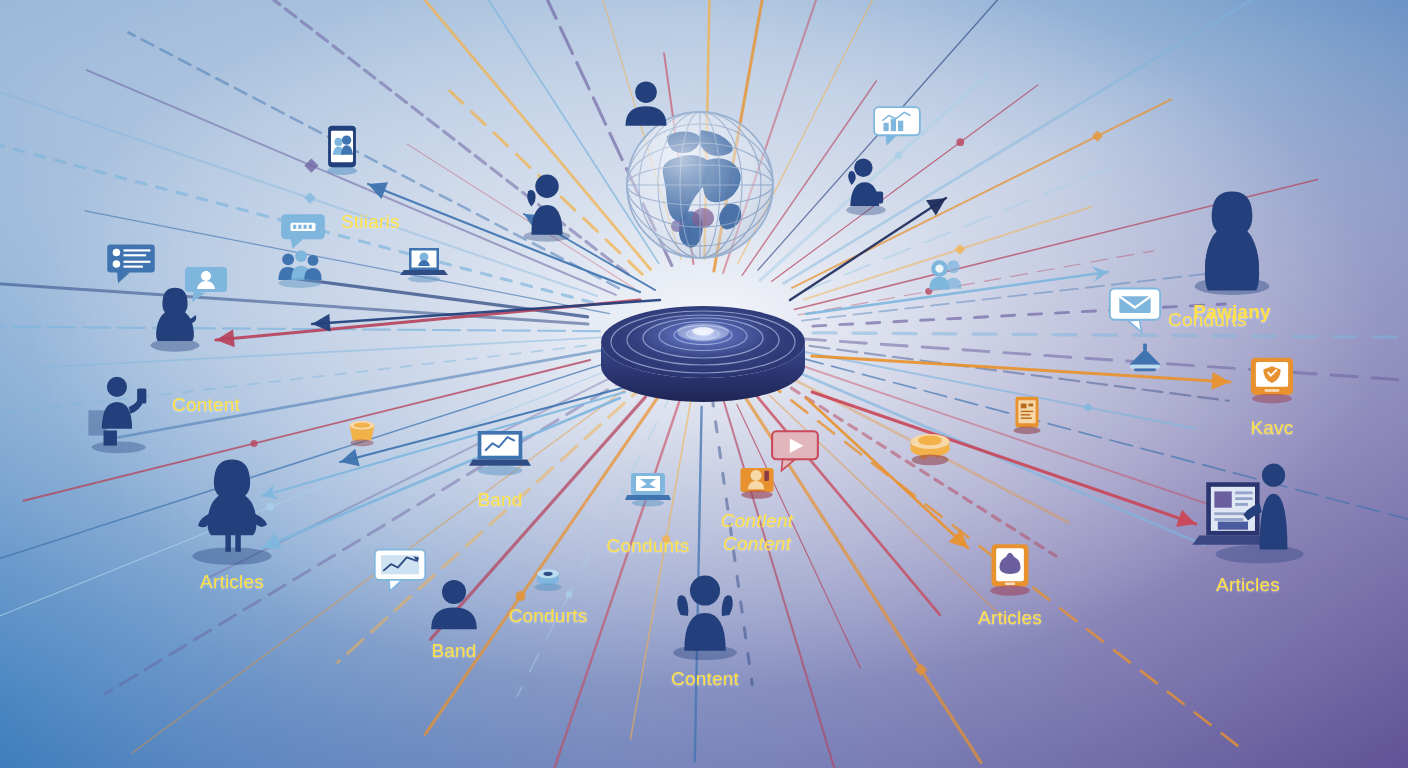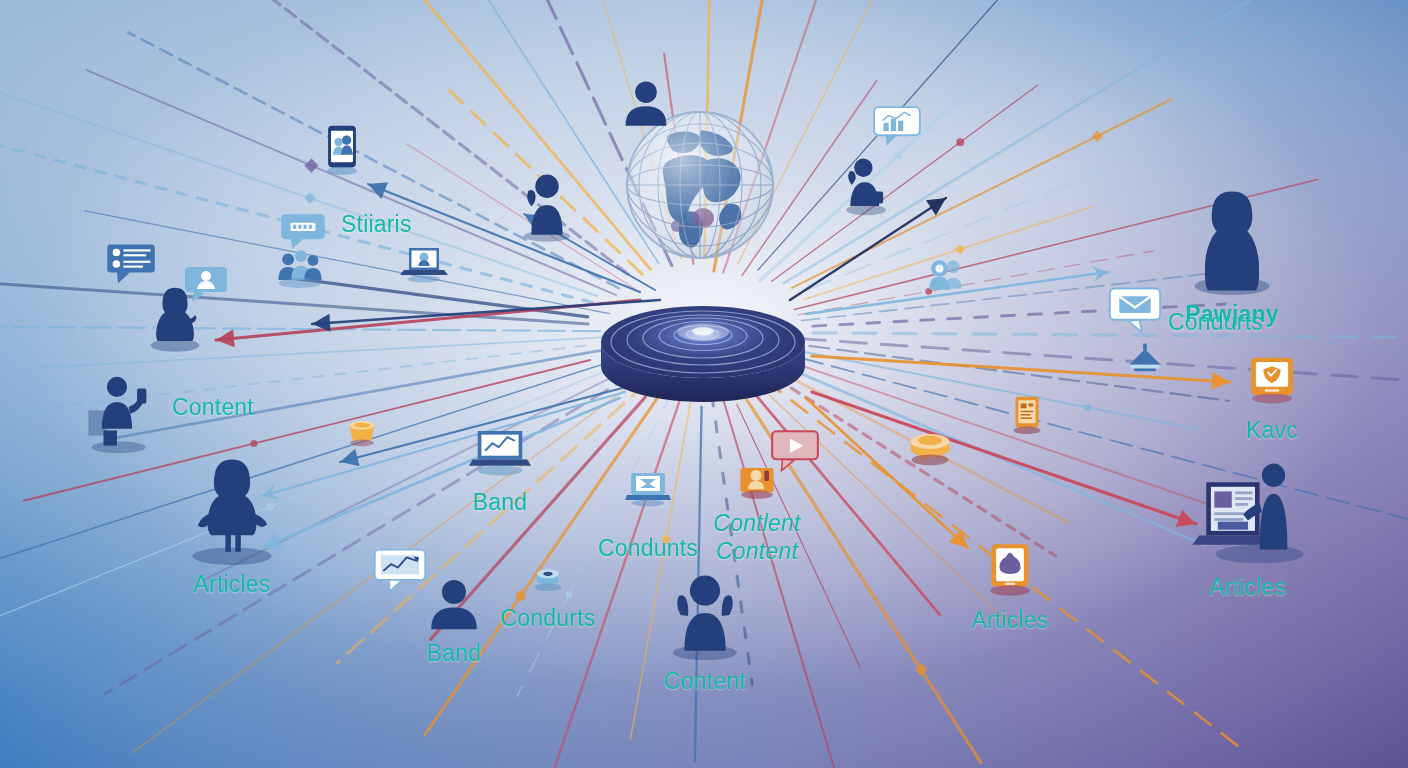--- a/index.html
+++ b/index.html
@@ -23,22 +23,22 @@
   .node {
     position: absolute;
     transform: translate(-50%, -50%);
     pointer-events: auto;
   }
   .node-label {
     position: absolute;
     left: 50%;
     transform: translateX(-50%);
     white-space: nowrap;
-    color: #14b8a6;
-    font-size: 23px;
+    color: #fde047;
+    font-size: 19px;
     letter-spacing: .2px;
     text-shadow: 0 1px 2px rgba(255,255,255,.45);
   }
   .node-label.two-line { line-height: 1.22; text-align:center; }
   .lbl-right { left: 100%; transform: none; }
   svg { display:block; overflow: visible; }
 </style>
 </head>
 <body>
 

